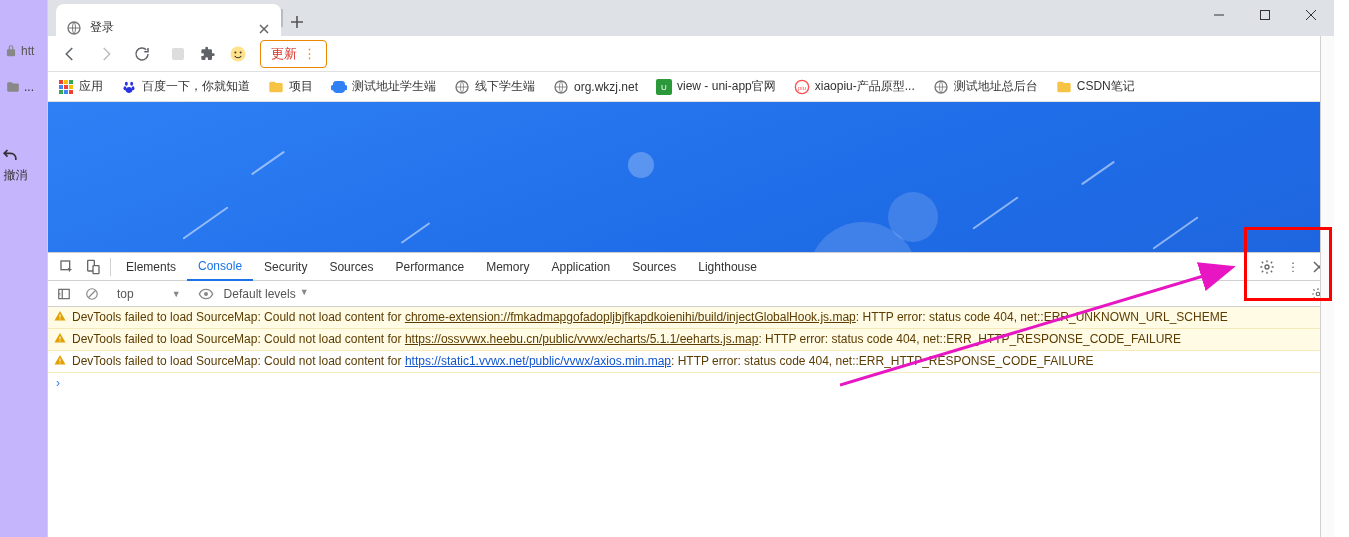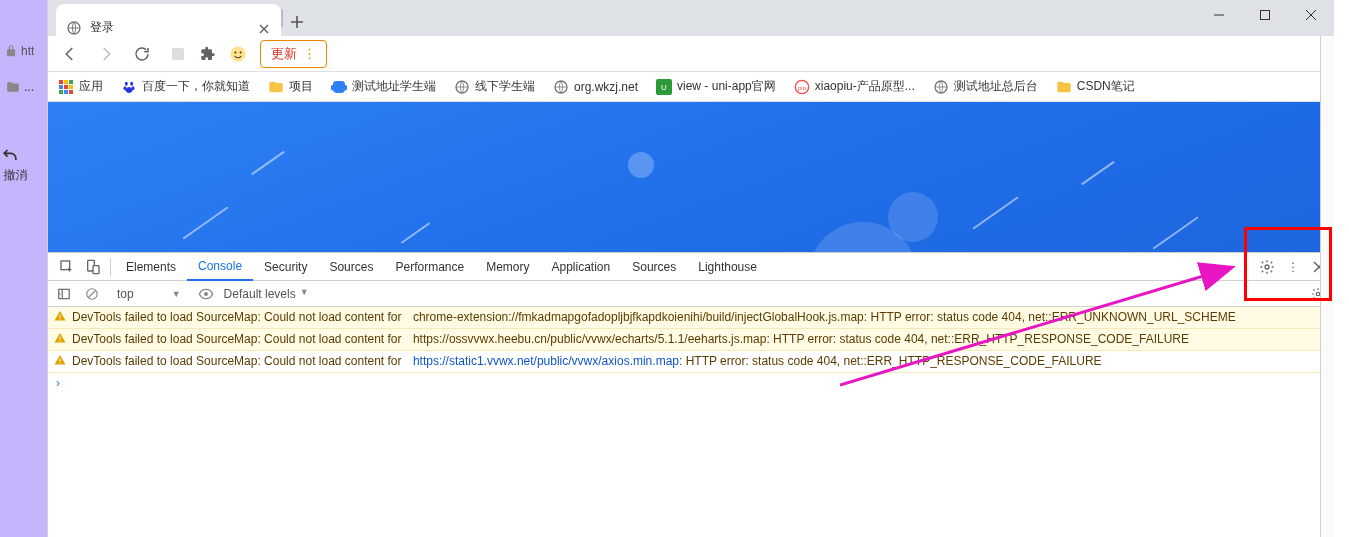--- a/index.html
+++ b/index.html
@@ -68,21 +68,21 @@
 .dt-toolbar .ctx{padding:2px 6px;display:flex;align-items:center;gap:38px;border:1px solid transparent;}
 .dt-toolbar .ctx .arrow{font-size:9px;color:#888;}
 .dt-toolbar input.filter{border:1px solid #d0d0d0;height:20px;width:270px;padding:0 6px;font-size:12px;background:#fff;}
 .dt-toolbar .levels{display:flex;align-items:flex-start;gap:4px;}
 .dt-toolbar .gear-right{position:absolute;right:6px;color:#666;}
 
 .dt-console{flex:1;overflow:auto;font-family:Consolas,monospace;font-size:12px;line-height:17px;}
 .dt-console .row{padding:2px 8px 2px 24px;position:relative;border-bottom:1px solid rgba(0,0,0,0);}
 .dt-console .row.warn{background:#fffbe5;color:#5c3c00;border-bottom:1px solid #f5e9b8;}
 .dt-console .row .tri{position:absolute;left:6px;top:3px;}
-.dt-console .row a{color:#5c3c00;margin-left:8px;}
+.dt-console .row a{color:#5c3c00;text-decoration:underline;}
 .dt-console .row.plain{background:#fff;color:#5c3c00;}
 .dt-console .row.plain a{color:#1155cc;}
 .dt-console .prompt{color:#367cf1;padding:2px 8px;}
 
 
 .annot-box{position:absolute;border:3px solid #ff0000;z-index:50;pointer-events:none;}
 .annot-arrow{position:absolute;z-index:49;pointer-events:none;}
 
 .globe-icon{width:16px;height:16px;}
 .gear-icon{width:16px;height:16px;}

